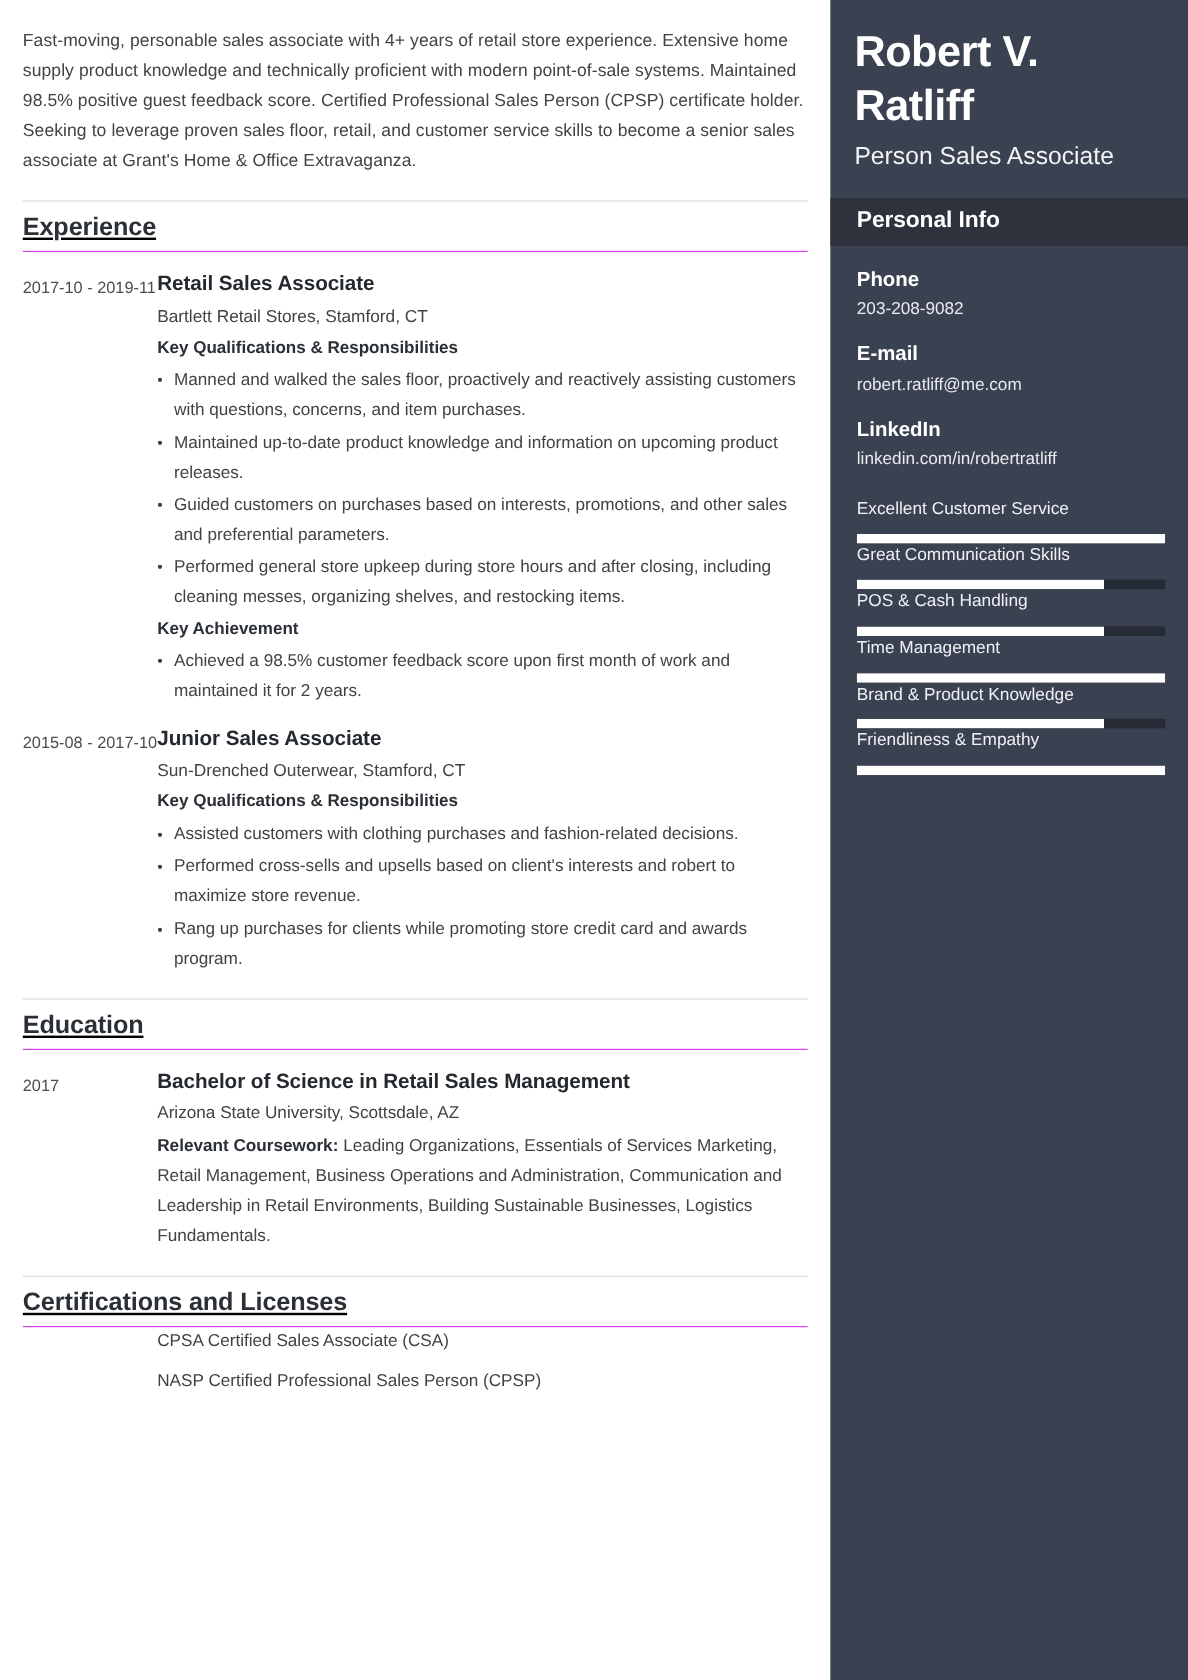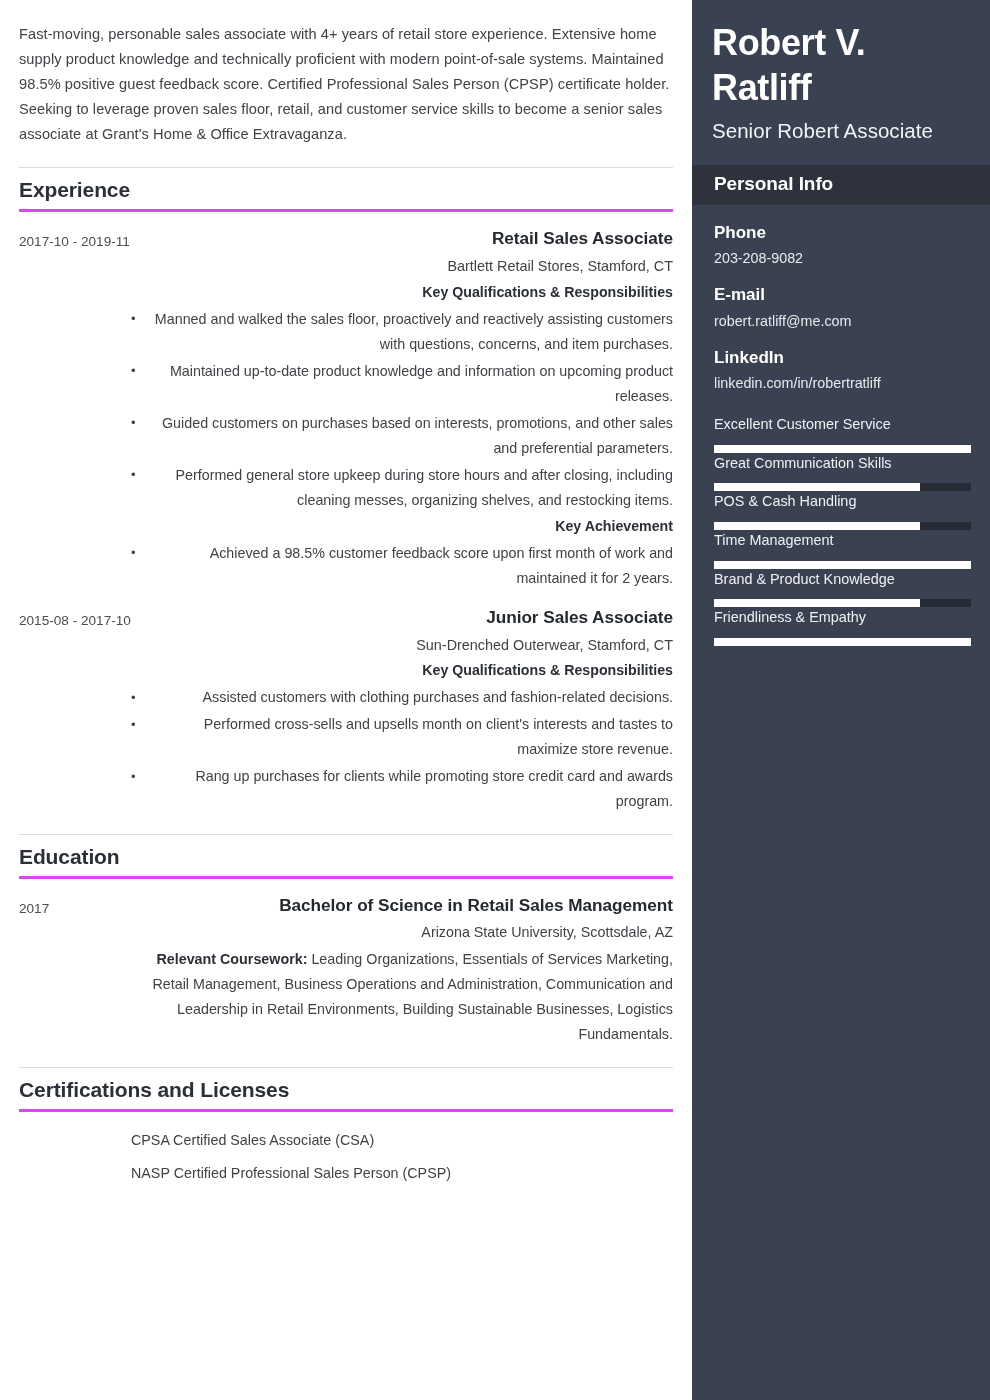--- a/index.html
+++ b/index.html
@@ -33,22 +33,23 @@
     line-height: 25px;
     color: #3f4246;
     letter-spacing: 0.005em;
     padding-right: 2px;
   }
 
   .section { margin-top: 20px; }
 
   .section-head {
     border-top: 1px solid #dcdcdc;
-    border-bottom: 3px solid #d946ef;
+    border-bottom: 1px solid #d946ef;
     padding: 9px 0 7px 0;
+    text-decoration: underline;
   }
   .section-title {
     font-size: 21px;
     font-weight: bold;
     color: #2b2f36;
     letter-spacing: -0.005em;
     line-height: 1.2;
   }
 
   .entry {
@@ -59,21 +60,20 @@
     width: 112px;
     flex: 0 0 112px;
     font-size: 13.6px;
     line-height: 25px;
     color: #4a4d52;
     padding-top: 3px;
   }
   .entry-body {
     flex: 1 1 auto;
     min-width: 0;
-    text-align: right;
   }
 
   .entry-title {
     font-size: 17.2px;
     font-weight: bold;
     color: #24282f;
     line-height: 1.45;
     letter-spacing: -0.002em;
   }
   .entry-org {
@@ -109,21 +109,21 @@
   }
 
   .edu-line {
     font-size: 14.3px;
     line-height: 25px;
     color: #3f4246;
     margin-top: 2px;
   }
   .edu-line b { color: #2b2f36; font-weight: bold; }
 
-  .cert-list { margin-top: 16px; }
+  .cert-list { }
   .cert-item {
     display: flex;
   }
   .cert-spacer { width: 112px; flex: 0 0 112px; }
   .cert-text {
     font-size: 14.3px;
     line-height: 25px;
     color: #3f4246;
     padding-bottom: 8px;
   }
@@ -236,21 +236,21 @@
             </div>
           </div>
           <div class="entry">
             <div class="entry-dates">2015-08 - 2017-10</div>
             <div class="entry-body">
               <div class="entry-title">Junior Sales Associate</div>
               <div class="entry-org">Sun-Drenched Outerwear, Stamford, CT</div>
               <div class="entry-subhead">Key Qualifications &amp; Responsibilities</div>
               <ul class="bullets">
                 <li>Assisted customers with clothing purchases and fashion-related decisions.</li>
-                <li>Performed cross-sells and upsells month on client's interests and tastes to maximize store revenue.</li>
+                <li>Performed cross-sells and upsells based on client's interests and robert to maximize store revenue.</li>
                 <li>Rang up purchases for clients while promoting store credit card and awards program.</li>
               </ul>
             </div>
           </div>
         </div>
     </div>
 
     <div class="section">
       <div class="section-head">
         <div class="section-title">Education</div>
@@ -282,21 +282,21 @@
           </div>
         </div>
     </div>
 
   </div>
 
   <div class="sidebar">
 
     <div class="sb-top">
       <div class="sb-name">Robert V. Ratliff</div>
-      <div class="sb-role">Senior Robert Associate</div>
+      <div class="sb-role">Person Sales Associate</div>
     </div>
 
     <div class="sb-bar">
       <div class="sb-bar-title">Personal Info</div>
     </div>
 
     <div class="sb-body">
       <div id="contact-list">
           <div class="info-label first">Phone</div>
           <div class="info-value">203-208-9082</div>

